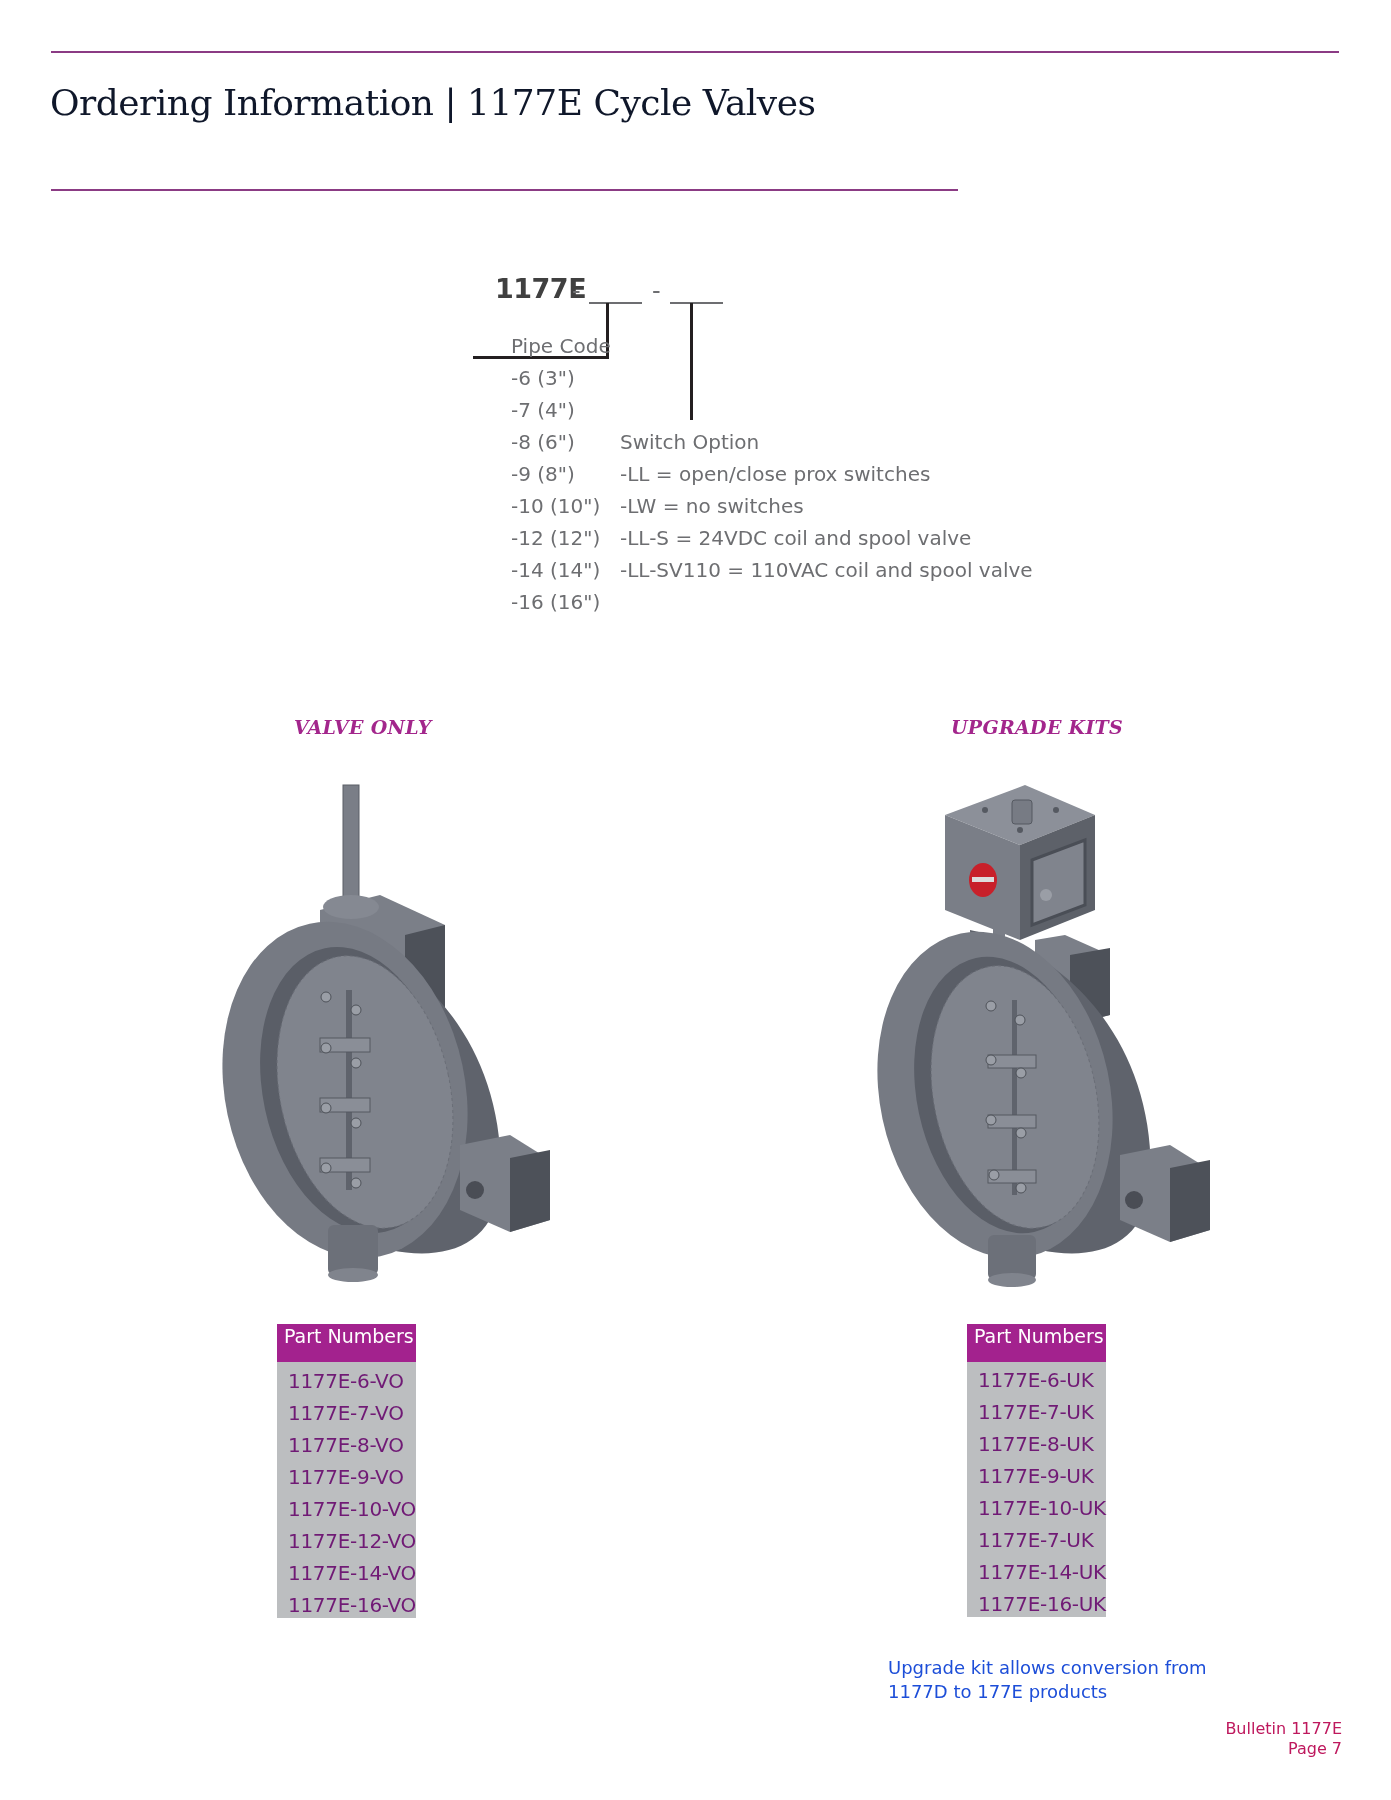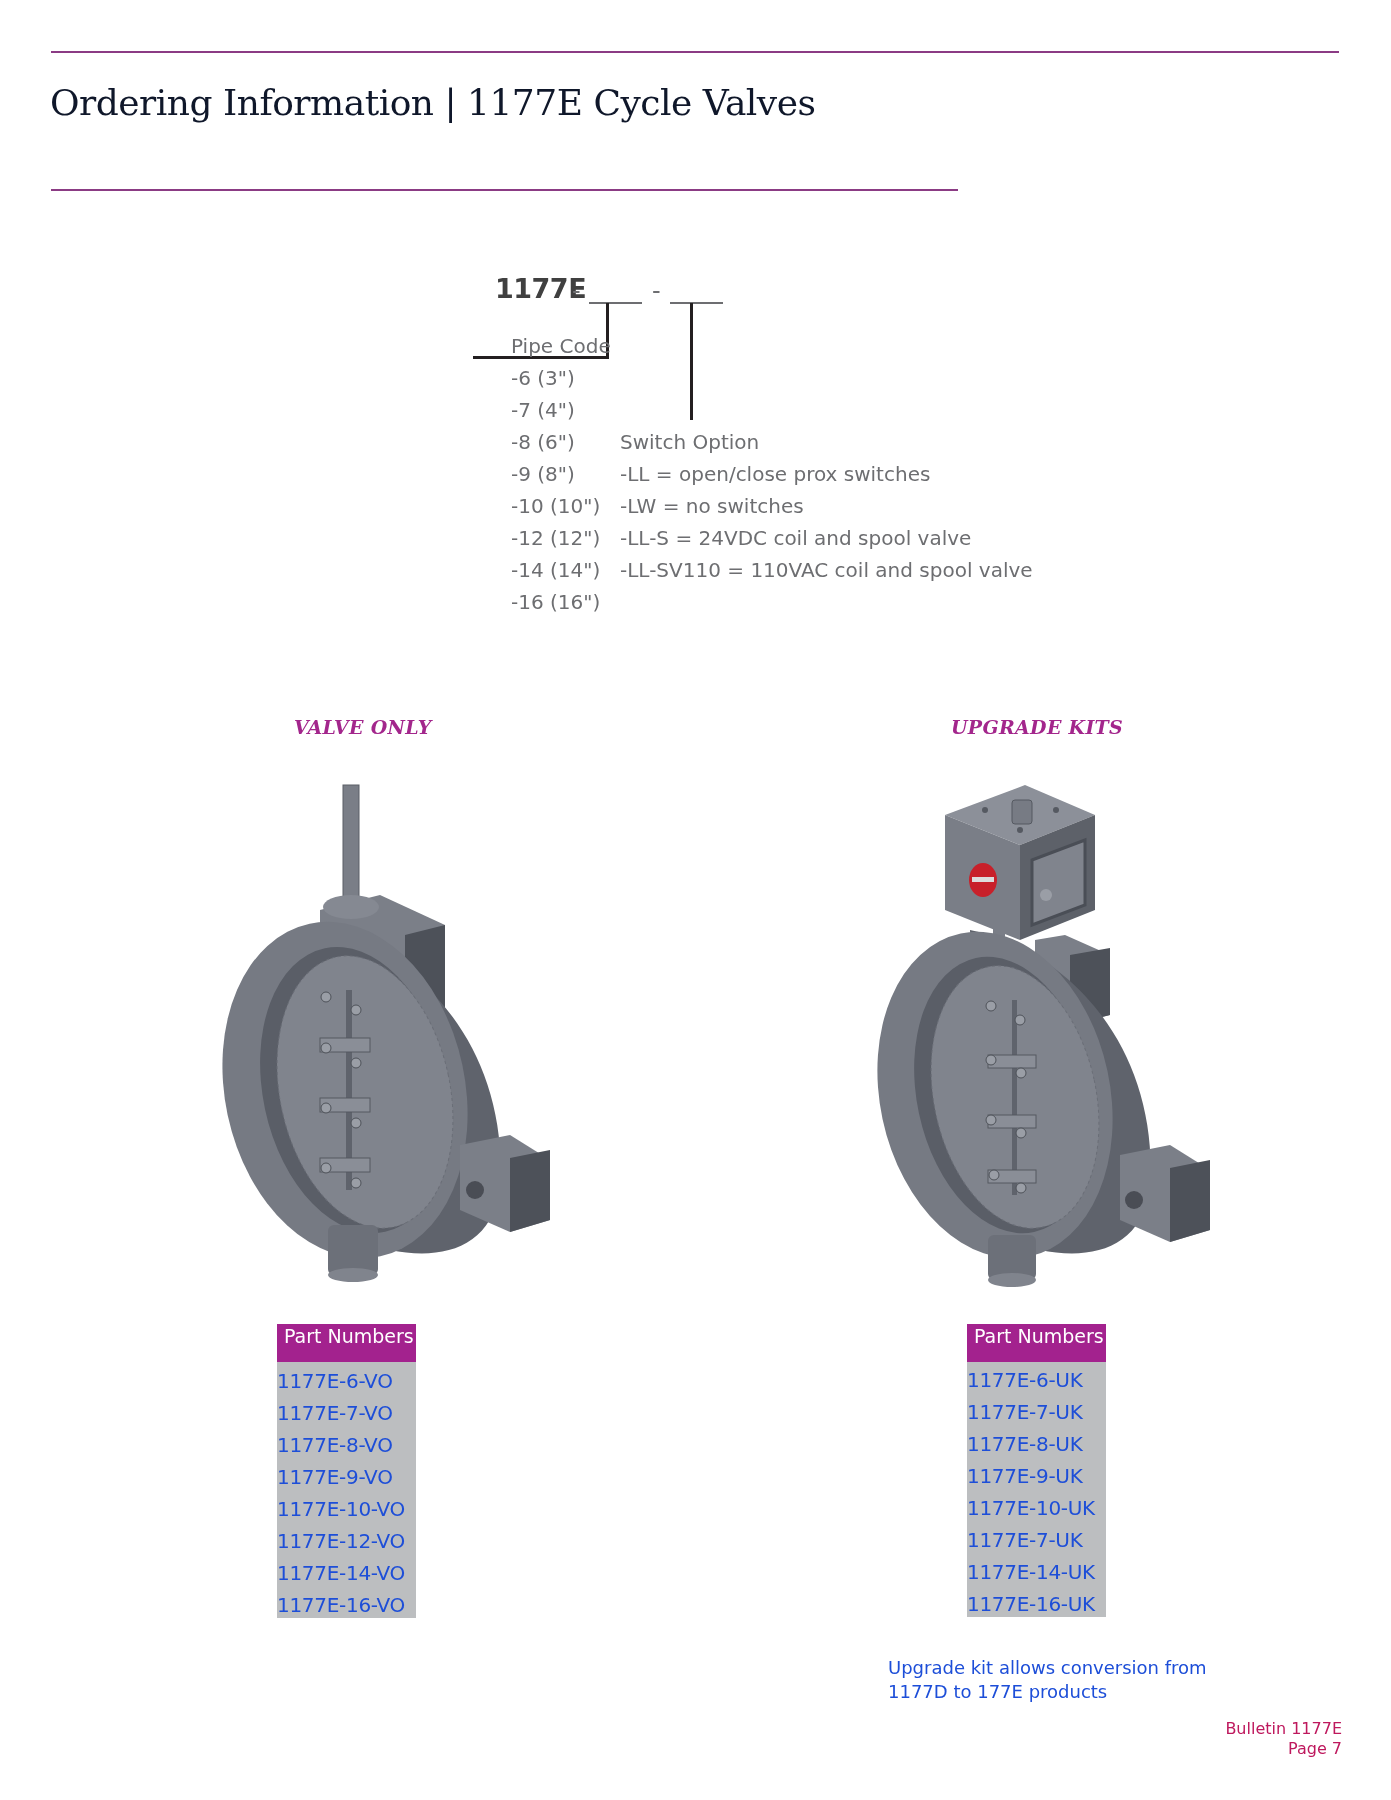--- a/index.html
+++ b/index.html
@@ -12,21 +12,21 @@
   .dash { position:absolute; font-size:24px; color:#6d6e71; }
   .blank { position:absolute; height:2px; background:#6d6e71; }
   .vline { position:absolute; width:3px; background:#231f20; }
   .hline { position:absolute; height:3px; background:#231f20; }
   .list-text { position:absolute; font-size:20px; color:#6d6e71; line-height:32px; white-space:nowrap; }
   .list-text div { height:32px; }
   .section-head { position:absolute; font-family:"DejaVu Serif", serif; font-weight:bold; font-size:19px; color:#a3268c; letter-spacing:0.3px;font-style:italic; }
   .valve { position:absolute; }
   .parts { position:absolute; width:139px; background:#bcbec0; }
   .parts .hdr { background:#a3228e; color:#ffffff; font-size:19px; height:38px; line-height:25px; padding-left:7px; white-space:nowrap; overflow:hidden; }
-  .parts .row { font-size:20px; color:#1d4ed8; height:32px; line-height:32px; padding-left:0; white-space:nowrap; letter-spacing:-0.3px; }
+  .parts .row { font-size:20px; color:#701a75; height:32px; line-height:32px; padding-left:11px; white-space:nowrap; letter-spacing:-0.3px; }
   .note { position:absolute; left:888px; top:1656px; font-size:18px; line-height:24px; color:#1d4ed8; }
   .footer { position:absolute; right:49px; top:1719px; font-size:16px; line-height:20px; color:#be185d; text-align:right; }
 </style>
 </head>
 <body>
 
 <div class="rule" style="left:51px; top:51px; width:1288px;"></div>
 <h1 class="title" style="margin:0;">Ordering Information | 1177E Cycle Valves</h1>
 <div class="rule" style="left:51px; top:189px; width:907px;"></div>
 

